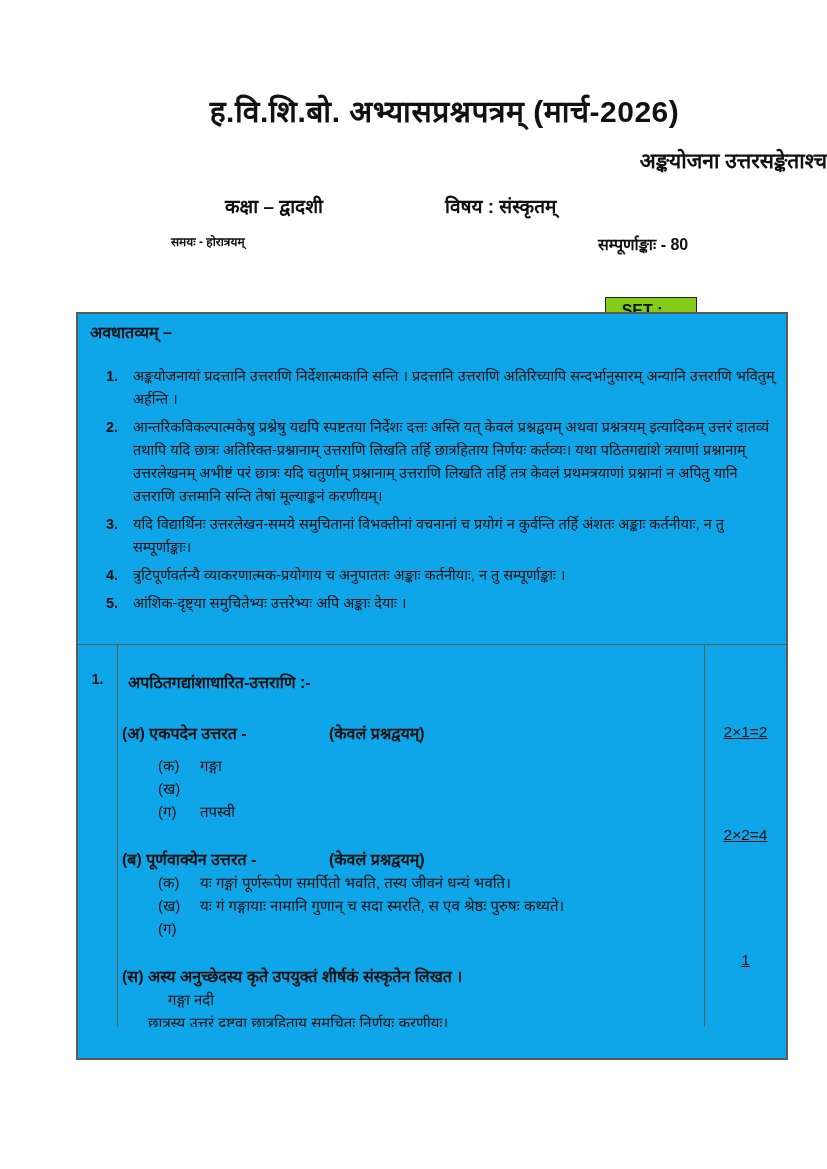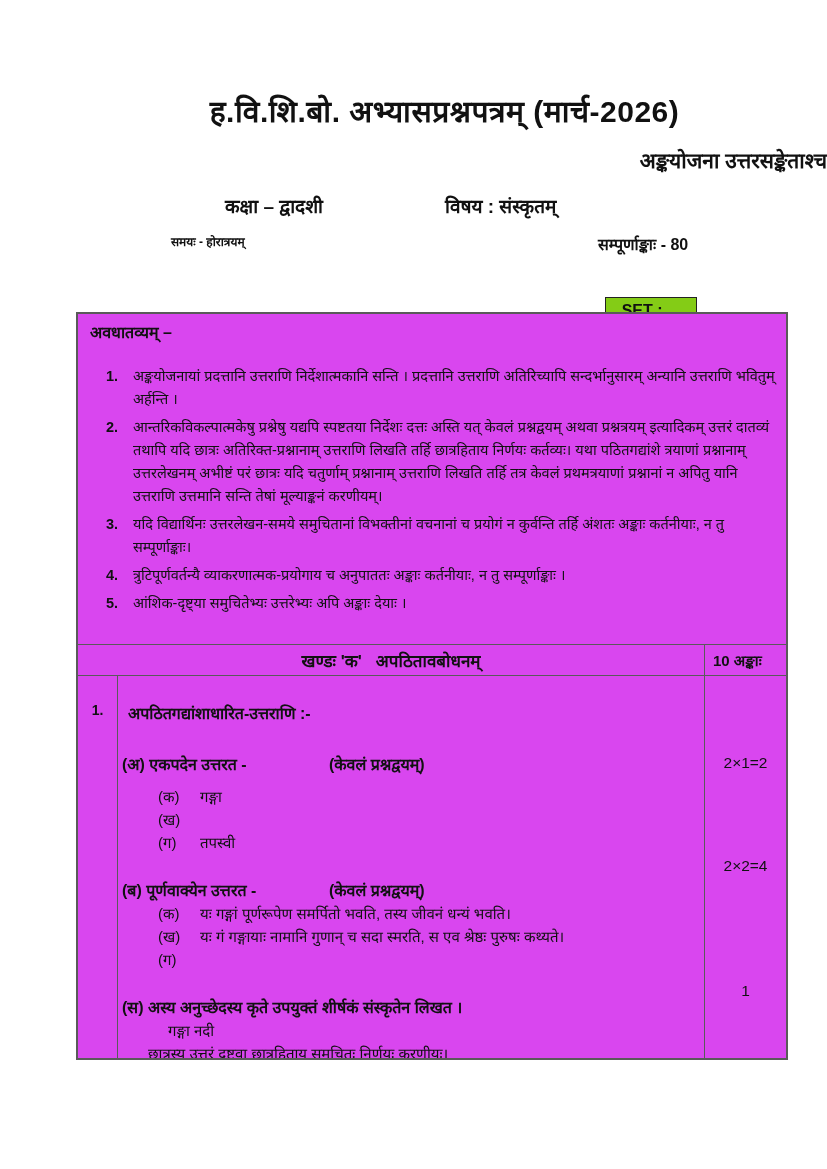--- a/index.html
+++ b/index.html
@@ -29,21 +29,21 @@
   .set-box {
     position:absolute; top:281px; left:605px; width:92px; height:28px;
     border:1.5px solid #222; box-sizing:border-box;
     display:flex; align-items:center; justify-content:center;
     font-size:16px; font-weight:bold; background:#84cc16;margin-top:16px;
   }
 
   
   .doc-table {
     position:absolute; top:312px; left:76px; width:712px; height:748px;
-    border:2px solid #5a5a5a; box-sizing:border-box; background:#d946ef;
+    border:2px solid #5a5a5a; box-sizing:border-box; background:#0ea5e9;
   }
 
   
   .instr-block {
     height:331px; box-sizing:border-box;
     padding:7px 10px 0 12px;
     border-bottom:1px solid #5a5a5a;
     overflow:hidden;
   }
   .instr-heading { font-size:16px; font-weight:bold; }
@@ -74,21 +74,21 @@
     text-align:center; padding-top:26px; font-size:14px; font-weight:bold;
   }
   .col-content {
     flex:1; box-sizing:border-box; padding:0 4px 0 4px;
     position:relative; font-size:15px; overflow:hidden;
   }
   .col-marks {
     width:82px; box-sizing:border-box; border-left:1px solid #5a5a5a;
     position:relative; font-size:15.5px;
   }
-  .mark-val { position:absolute; left:0; width:100%; text-align:center; }
+  .mark-val { position:absolute; left:0; width:100%; text-align:center;text-decoration:underline; }
   .mark-a { top:78px; }
   .mark-b { top:181px; }
   .mark-s { top:306px; }
 
   .q-heading { margin:26px 0 0 6px; font-size:16px; font-weight:bold; line-height:23px; }
   .part-label {
     position:relative; font-size:16px; font-weight:bold; line-height:23px;margin-top:25px;
   }
   .part-a-label { margin-top:28px; }
   .part-note { position:absolute; left:207px; top:0; white-space:nowrap; }
@@ -134,27 +134,20 @@
           <span class="instr-num">4.</span>
           <span class="instr-text">त्रुटिपूर्णवर्तन्यै व्याकरणात्मक-प्रयोगाय च अनुपाततः अङ्काः कर्तनीयाः, न तु सम्पूर्णाङ्काः ।</span>
         </div>
         <div class="instr-item">
           <span class="instr-num">5.</span>
           <span class="instr-text">आंशिक-दृष्ट्या समुचितेभ्यः उत्तरेभ्यः अपि अङ्काः देयाः ।</span>
         </div>
       </div>
     </div>
 
-    <div class="section-row">
-      <div class="section-title-cell">
-        <span>खण्डः 'क'</span>
-        <span>अपठितावबोधनम्</span>
-      </div>
-      <div class="section-marks-cell">10 अङ्काः</div>
-    </div>
 
     <div class="question-row">
       <div class="col-num">1.</div>
 
       <div class="col-content">
         <div class="q-heading">अपठितगद्यांशाधारित-उत्तराणि :-</div>
 
         <div class="part-label part-a-label">
           <span>(अ) एकपदेन उत्तरत -</span>
           <span class="part-note">(केवलं प्रश्नद्वयम्)</span>

